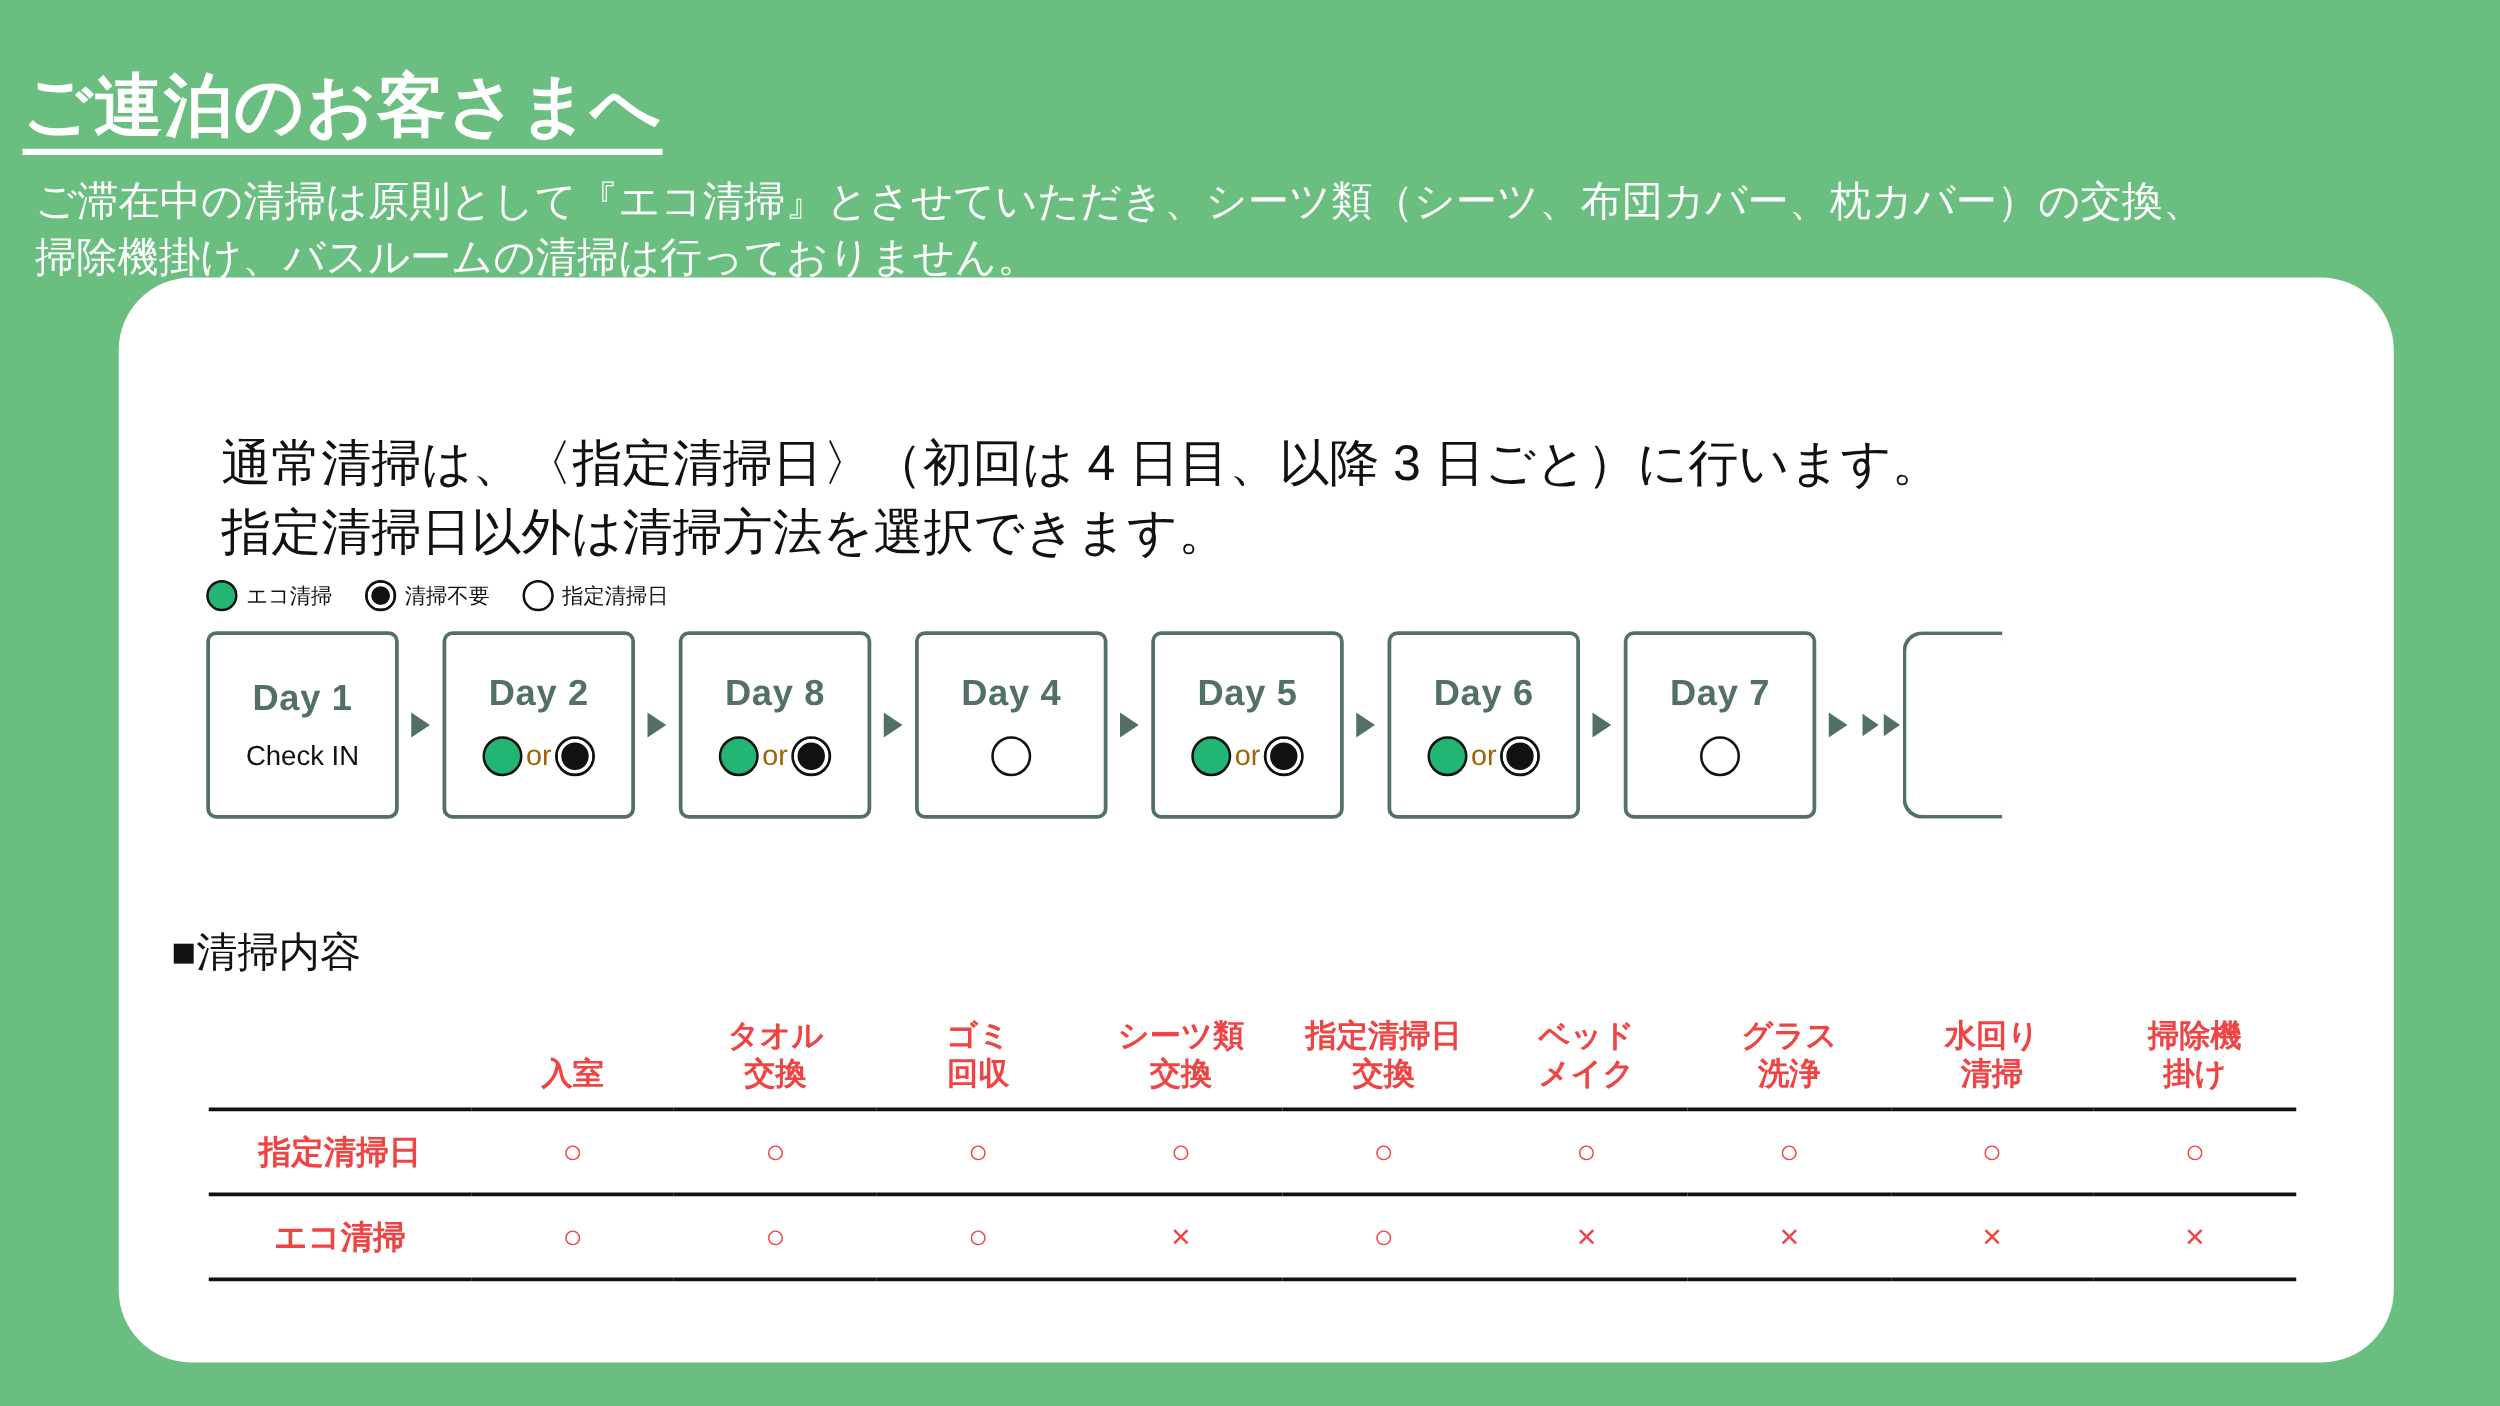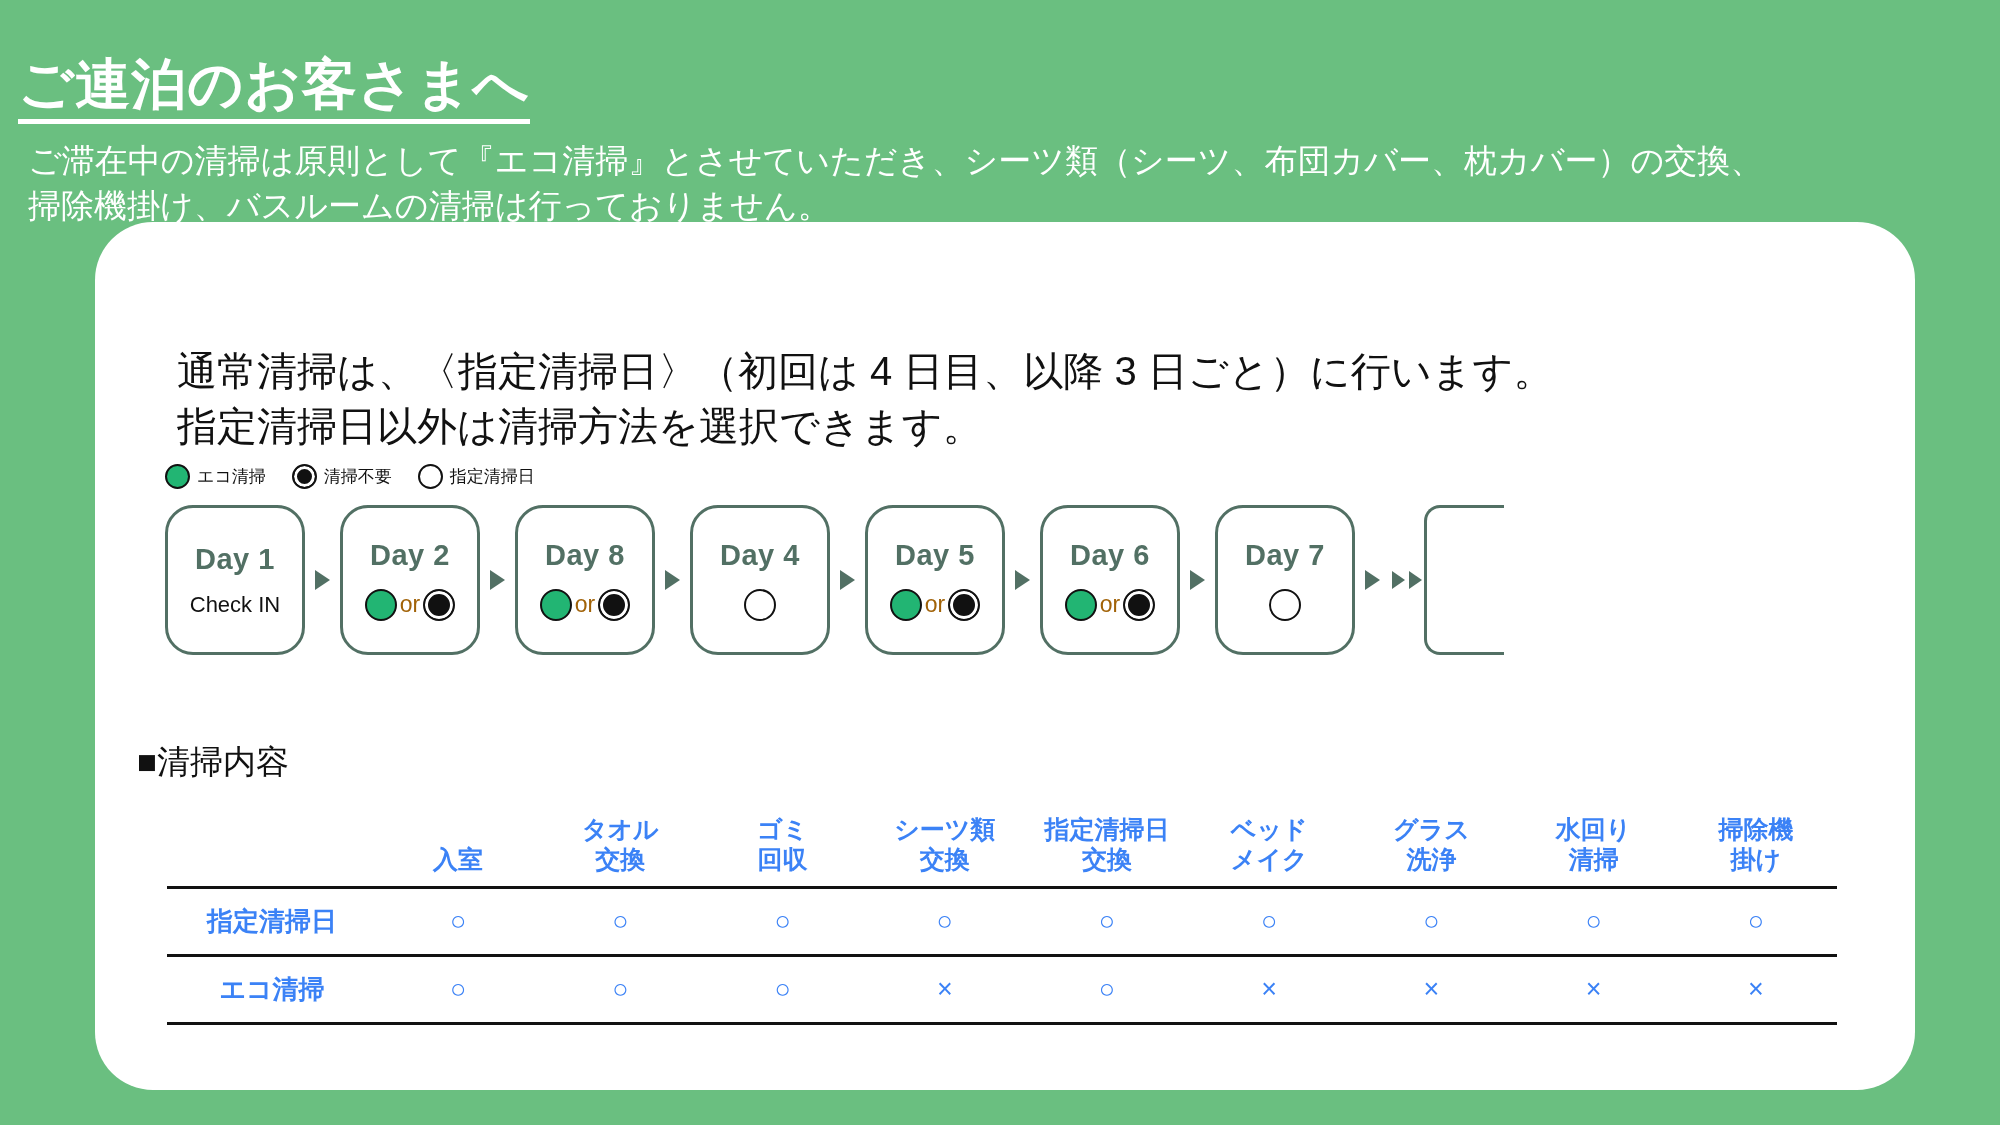--- a/index.html
+++ b/index.html
@@ -119,24 +119,24 @@
   
   .daystrip {
     position: absolute;
     left: 70px;
     top: 283px;
     display: flex;
     align-items: center;
     height: 150px;
   }
   .daycard {
-    width: 140px;
+    width: 154px;
     height: 150px;
     border: 3px solid #527064;
-    border-radius: 28px;
+    border-radius: 8px;
     box-sizing: border-box;
     display: flex;
     flex-direction: column;
     align-items: center;
     justify-content: center;
     background: #ffffff;
     flex: none;
   }
   .daycard.partial {
     width: 80px;
@@ -186,21 +186,21 @@
     position: absolute;
     left: 72px;
     top: 578px;
     width: 1670px;
     border-collapse: collapse;
     table-layout: fixed;
   }
   .ctable th, .ctable td {
     text-align: center;
     vertical-align: middle;
-    color: #3b82f6;
+    color: #ef4444;
     padding: 0;
   }
   .ctable thead th {
     font-size: 25px;
     font-weight: bold;
     line-height: 1.18;
     padding-bottom: 12px;
     height: 74px;
     vertical-align: bottom;
   }

